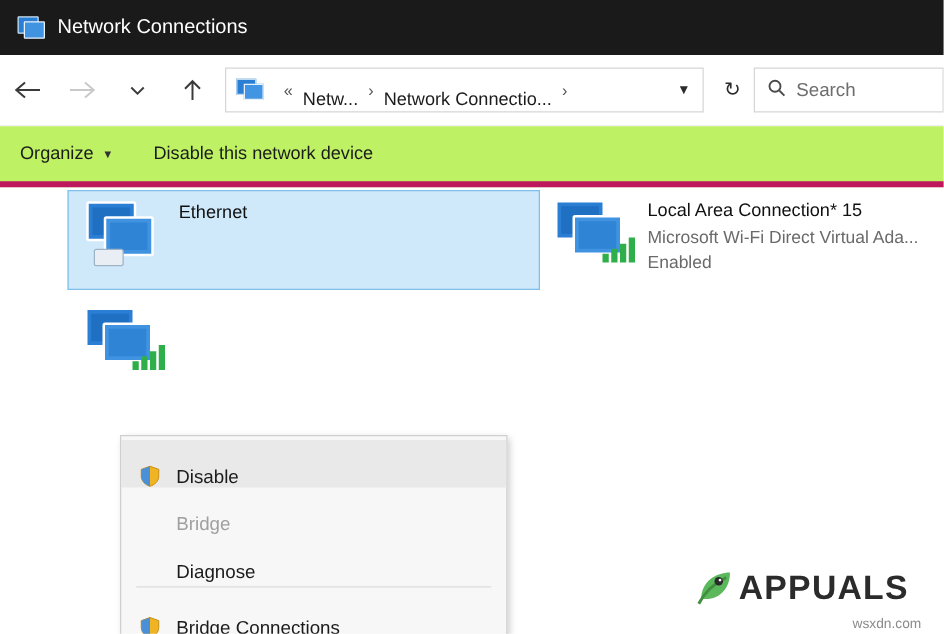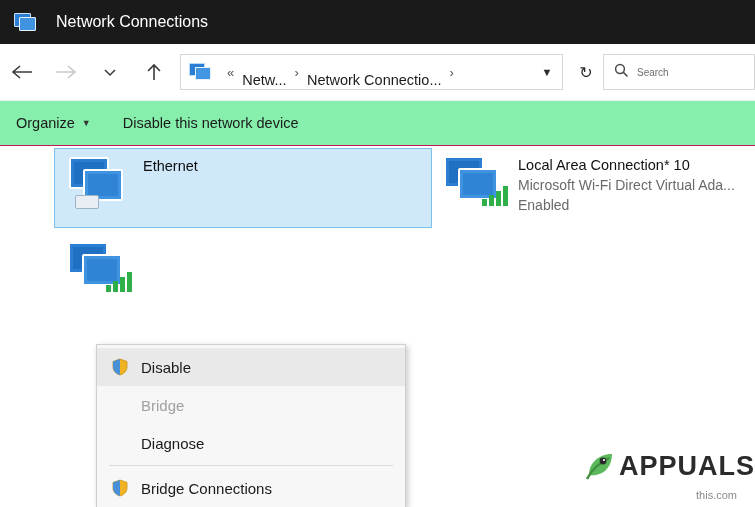--- a/index.html
+++ b/index.html
@@ -5,42 +5,42 @@
   html,body{margin:0;padding:0;}
   body{width:755px;height:507px;overflow:hidden;background:#ffffff;
        font-family:"Liberation Sans",sans-serif;font-size:13px;color:#000;}
   .window{position:relative;width:755px;height:507px;overflow:hidden;background:#fff;}
 
   
   .titlebar{height:44px;background:#1a1a1a;display:flex;align-items:center;padding-left:14px;}
   .title-icon{width:22px;height:20px;position:relative;margin-right:10px;}
   .title-icon .mon{position:absolute;left:0;top:1px;width:15px;height:12px;background:#2a7fd4;border:1px solid #cfe3f5;border-radius:1px;}
   .title-icon .mon2{position:absolute;left:5px;top:5px;width:15px;height:12px;background:#3f93e0;border:1px solid #e8f2fb;border-radius:1px;}
-  .title-text{color:#ffffff;font-size:16px;margin-left:10px;}
+  .title-text{color:#ffffff;font-size:16px;}
 
   
   .navbar{height:56px;background:#ffffff;display:flex;align-items:center;border-bottom:1px solid #f0f0f0;}
   .nav-btn{width:44px;height:56px;display:flex;align-items:center;justify-content:center;color:#3a3a3a;}
   .nav-btn.disabled{color:#c9c9c9;}
   .arrow-svg{display:block;}
   .addressbar{flex:1;height:34px;margin:0 6px 0 4px;border:1px solid #d6d6d6;background:#fff;display:flex;align-items:center;max-width:480px;}
   .addr-icon{width:26px;height:22px;position:relative;margin:0 6px 0 8px;flex:none;}
   .addr-icon .m1{position:absolute;left:0;top:2px;width:14px;height:11px;background:#2a7fd4;border:1px solid #bcd9f2;}
   .addr-icon .m2{position:absolute;left:6px;top:6px;width:14px;height:11px;background:#4295e2;border:1px solid #e5f0fa;}
   .crumb{font-size:14.5px;color:#1b1b1b;white-space:nowrap;padding:0 2px;margin-top:16px;}
   .crumb-sep{color:#555;font-size:13px;padding:0 6px;}
   .addr-spacer{flex:1;}
   .addr-caret{width:30px;text-align:center;color:#2b2b2b;font-size:11px;}
   .refresh{width:34px;text-align:center;color:#2b2b2b;font-size:16px;}
   .searchbox{width:150px;height:34px;border:1px solid #d6d6d6;display:flex;align-items:center;margin-right:0;flex:none;}
   .search-icon{margin:0 8px 0 10px;}
-  .search-text{color:#6d6d6d;font-size:10px;white-space:nowrap;}
-
-  
-  .cmdbar{height:44px;background:#86efac;border-bottom:1px solid #be185d;display:flex;align-items:center;font-size:14.5px;color:#1b1b1b;}
+  .search-text{color:#6d6d6d;font-size:15px;white-space:nowrap;}
+
+  
+  .cmdbar{height:44px;background:#bef264;border-bottom:5px solid #be185d;display:flex;align-items:center;font-size:14.5px;color:#1b1b1b;}
   .cmd-item{padding:0 16px;height:44px;display:flex;align-items:center;white-space:nowrap;}
   .cmd-caret{font-size:9px;margin-left:7px;color:#333;}
 
   
   .content{position:relative;height:363px;background:#fff;}
 
   .tile{position:absolute;display:flex;align-items:flex-start;margin-left:40px;}
   .tile-sel{background:#cfe8fa;border:1px solid #7fc0ea;}
 
   .nic{position:relative;width:68px;height:58px;flex:none;margin:6px 8px 0 12px;}
@@ -52,29 +52,29 @@
   .bars{position:absolute;left:40px;top:30px;display:flex;align-items:flex-end;height:22px;}
   .bars span{width:5px;margin-right:2px;background:#2faf4a;display:block;}
 
   .tile-text{padding-top:8px;}
   .tname{font-size:14.5px;color:#101010;line-height:19px;}
   .tsub{font-size:14px;color:#6a6a6a;line-height:20px;}
 
   
   .ctxmenu{position:absolute;left:96px;top:198px;width:308px;background:#f7f7f7;border:1px solid #cfcfcf;
            box-shadow:2px 2px 6px rgba(0,0,0,.22);padding:3px 0 0 0;}
-  .mi{height:38px;display:flex;align-items:center;font-size:15px;color:#1a1a1a;padding-left:14px;}
+  .mi{height:38px;display:flex;align-items:flex-end;font-size:15px;color:#1a1a1a;padding-left:14px;}
   .mi.hover{background:#e9e9e9;}
   .mi.disabled{color:#a0a0a0;}
   .mi .shield{width:18px;height:18px;margin-right:12px;flex:none;}
   .mi .noicon{width:18px;height:18px;margin-right:12px;flex:none;}
   .sep{height:1px;background:#dcdcdc;margin:3px 12px;}
 
   
-  .wm{position:absolute;right:0;bottom:26px;display:flex;align-items:center;text-align:right;}
+  .wm{position:absolute;right:28px;bottom:26px;display:flex;align-items:center;text-align:right;}
   .wm-text{font-size:27px;font-weight:bold;letter-spacing:1px;color:#2b2b2b;}
   .wm-sub{position:absolute;right:18px;bottom:8px;font-size:11px;color:#8a8a8a;}
   .leaf{width:34px;height:34px;margin-right:2px;position:relative;}
 </style>
 </head>
 <body>
 
 <div class="window">
 
   <div class="titlebar">
@@ -168,21 +168,21 @@
             <i></i>
           </div>
         <div class="bars">
           <span style="height:7px;"></span>
             <span style="height:11px;"></span>
             <span style="height:15px;"></span>
             <span style="height:20px;"></span>
         </div>
       </div>
       <div class="tile-text">
-        <div class="tname">Local Area Connection* 10</div>
+        <div class="tname">Local Area Connection* 15</div>
         <div class="tsub">Microsoft Wi-Fi Direct Virtual Ada...</div>
         <div class="tsub">Enabled</div>
       </div>
     </div>
 
     <div class="tile" style="left:14px;top:88px;width:80px;height:80px;">
       <div class="nic">
         <div class="scr1">
             <i></i>
           </div>
@@ -238,16 +238,16 @@
       <span class="leaf">
         <svg width="34" height="34" viewBox="0 0 34 34">
           <path d="M6 26 C6 12 18 5 29 5 C29 18 20 28 6 26 Z" fill="#5bb85b"></path>
           <path d="M4 30 C8 22 16 14 26 9" stroke="#3f8f3f" stroke-width="2.4" fill="none"></path>
           <circle cx="20" cy="12" r="3.4" fill="#2b2b2b"></circle>
           <circle cx="21" cy="11" r="1.1" fill="#ffffff"></circle>
         </svg>
       </span>
       <span class="wm-text">APPUALS</span>
     </div>
-    <div class="wm-sub">this.com</div>
+    <div class="wm-sub">wsxdn.com</div>
 
   </div>
 </div>
 
 </body></html>

